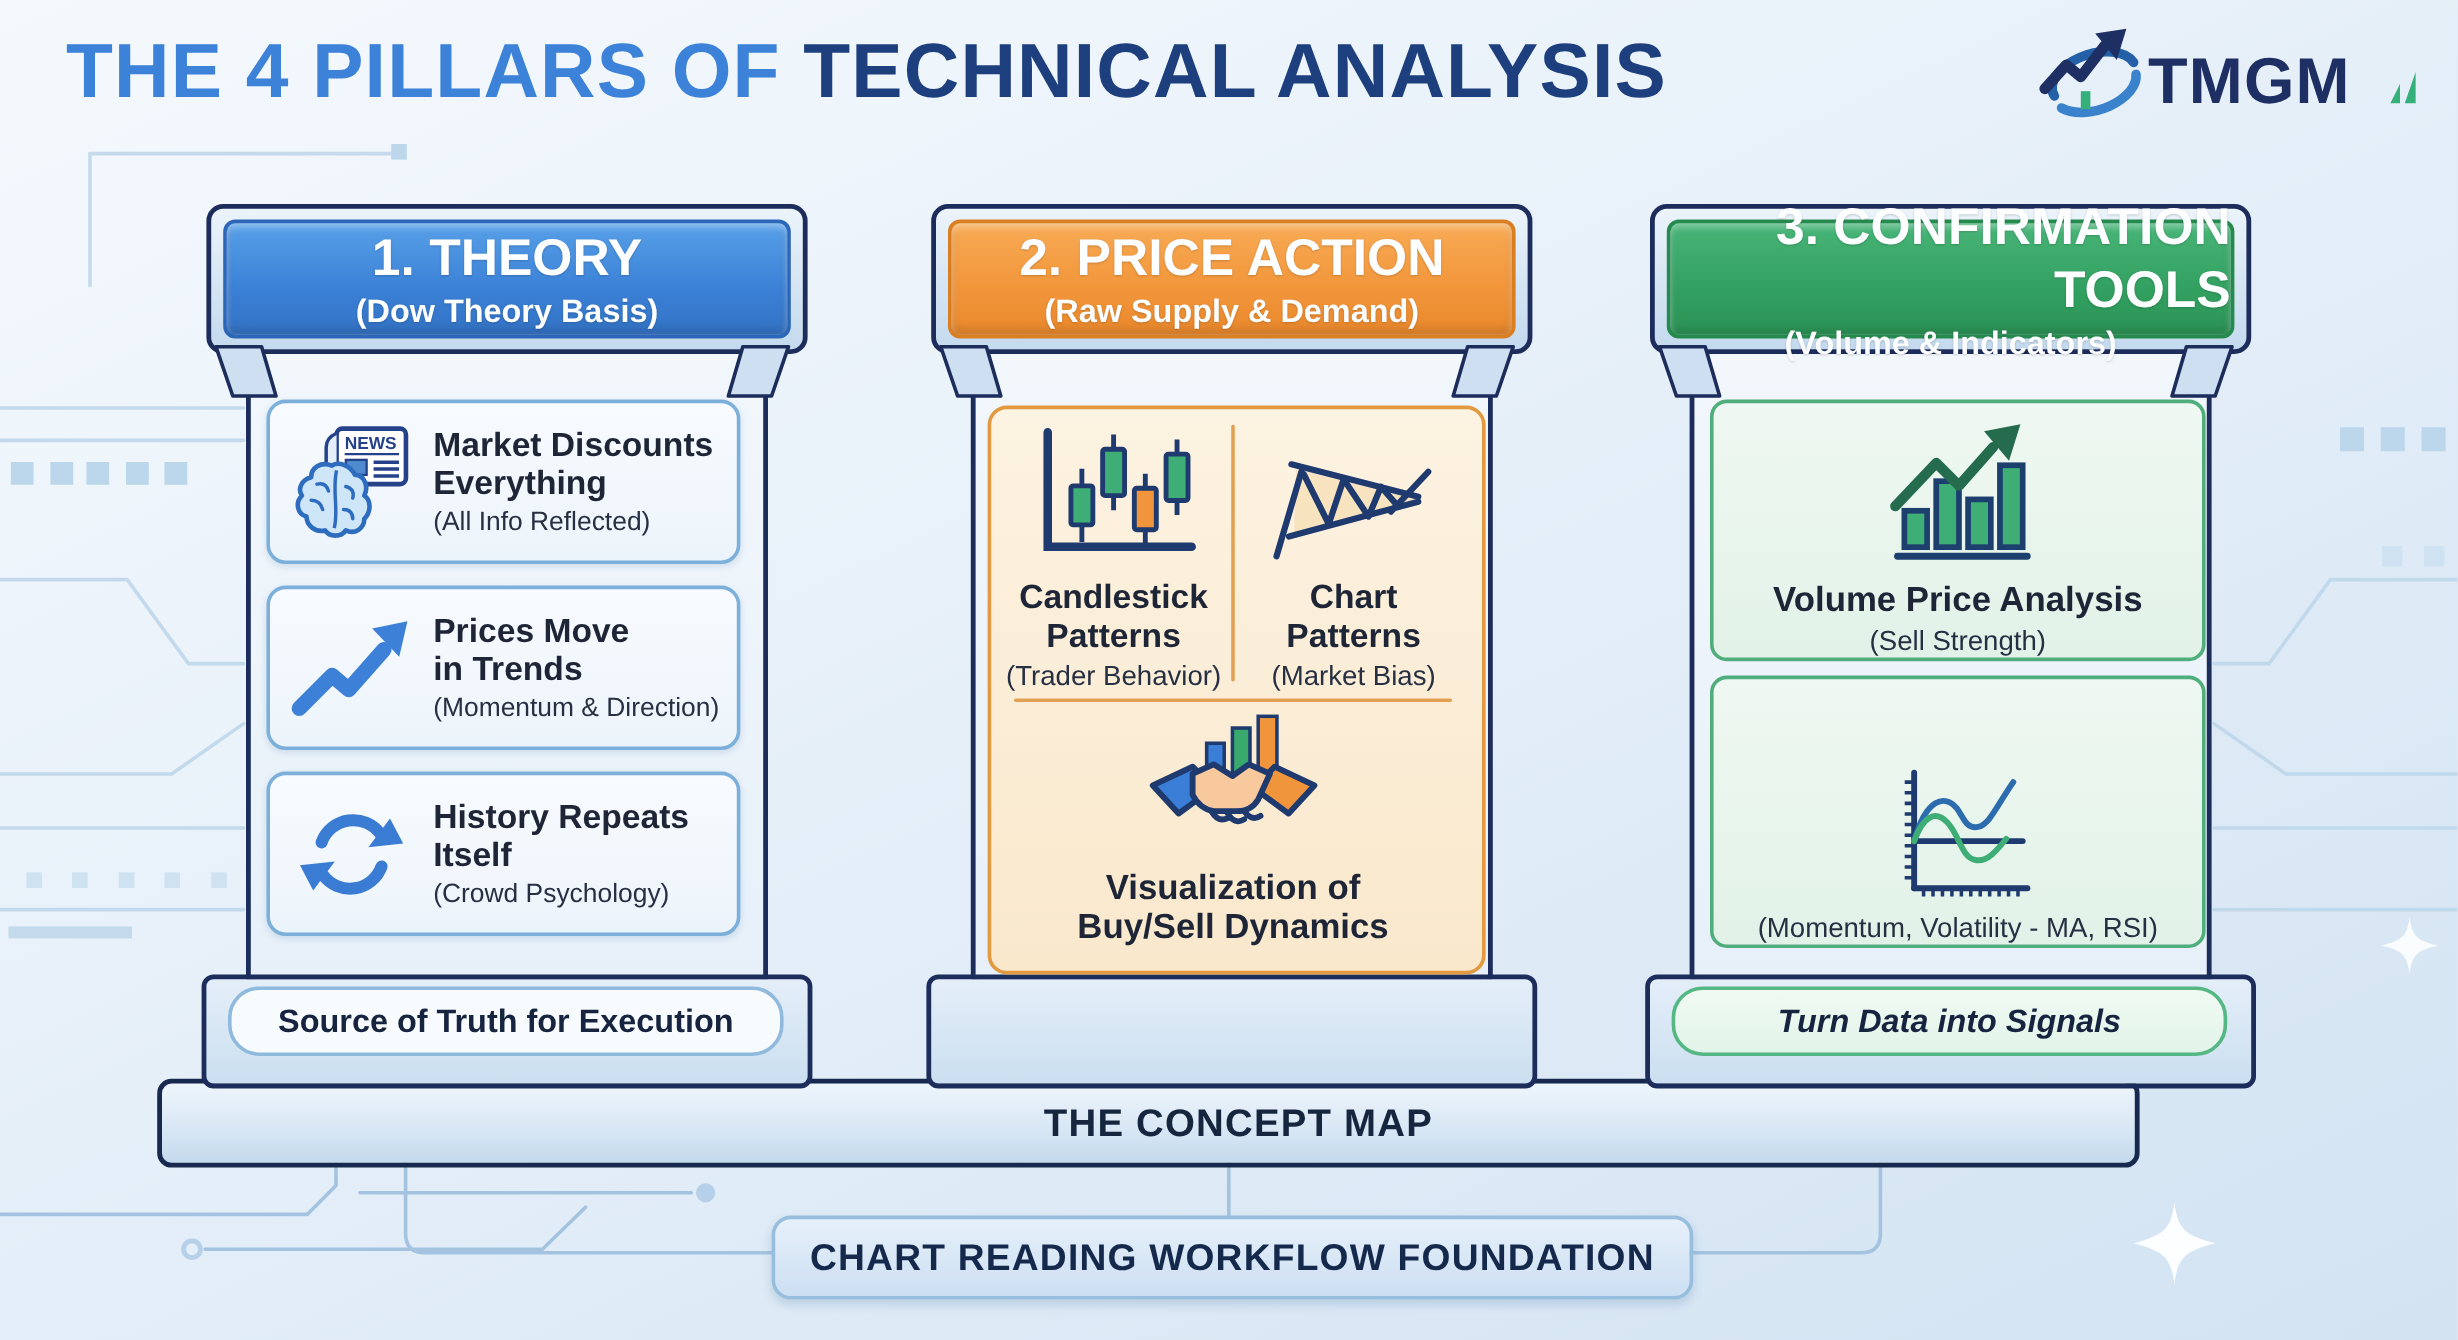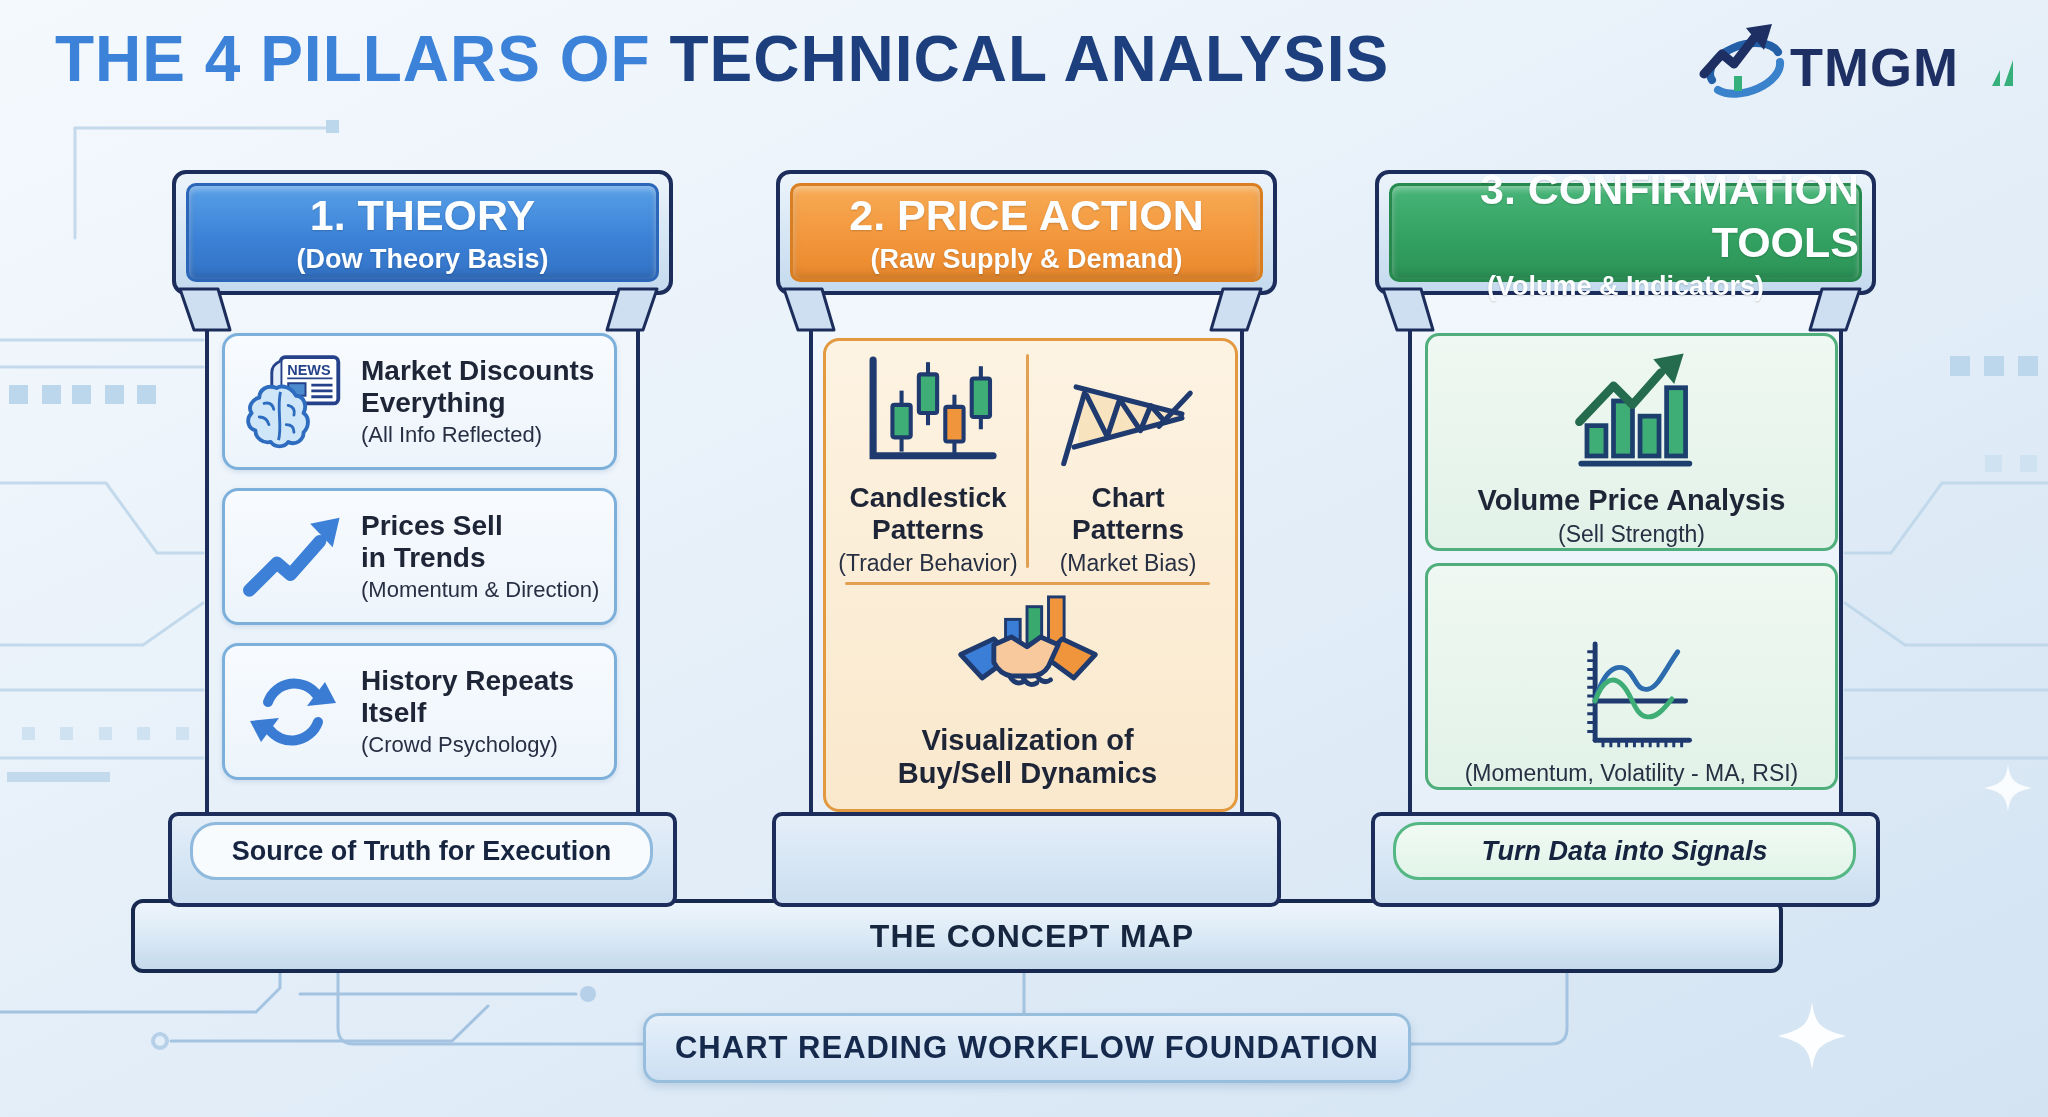--- a/index.html
+++ b/index.html
@@ -199,21 +199,21 @@
   </div>
 
   <div class="abs card" style="left:222px;top:488px;width:395px;height:137px">
     <div class="icon-box">
       <svg width="104" height="98" viewBox="0 0 105 100">
         <path d="M8 84 L36 56 L50 68 L80 34" stroke="#3c80d8" stroke-width="13" fill="none" stroke-linecap="round" stroke-linejoin="round"></path>
         <polygon points="70,16 100,10 93,40" fill="#3c80d8"></polygon>
       </svg>
     </div>
     <div class="card-text">
-      <div class="card-title">Prices Sell
+      <div class="card-title">Prices Move
 in Trends</div>
       <div class="card-sub">(Momentum &amp; Direction)</div>
     </div>
   </div>
 
   <div class="abs card" style="left:222px;top:643px;width:395px;height:137px">
     <div class="icon-box">
       <svg width="100" height="100" viewBox="0 0 100 100">
         <path d="M25 40 A28 28 0 0 1 74 33" stroke="#3a7cd4" stroke-width="10" fill="none" stroke-linecap="round"></path>
         <polygon points="82,20 93,41 64,44" fill="#3a7cd4"></polygon>

